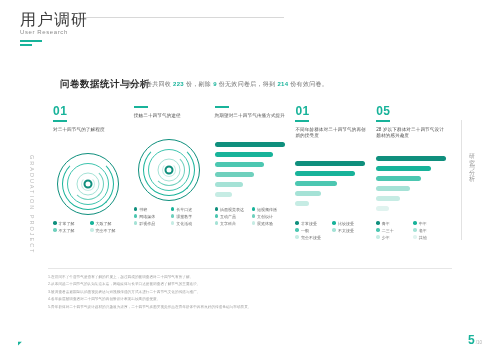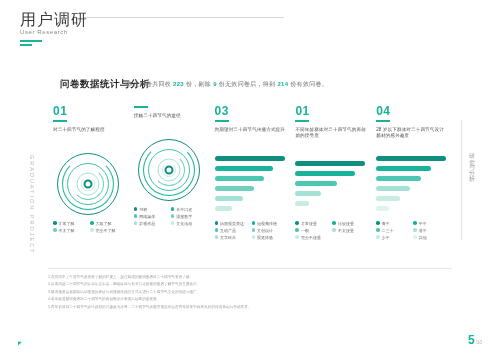--- a/index.html
+++ b/index.html
@@ -205,21 +205,20 @@
             <span class="dot" style="background: rgb(165, 226, 214);"></span>
             <span class="lb">影视作品</span>
           </div>
           <div class="lg">
             <span class="dot" style="background: rgb(198, 236, 228);"></span>
             <span class="lb">文化活动</span>
           </div>
         </div>
       </div>
       <div class="card">
-        <div class="num">03</div>
         <div class="numline"></div>
         <div class="qtext">您期望对二十四节气传播方式提升</div>
         <div class="bars">
           <div class="bar" style="width: 100%; background: rgb(15, 143, 125);"></div>
           <div class="bar" style="width: 84.0909%; background: rgb(24, 179, 154);"></div>
           <div class="bar" style="width: 70.4545%; background: rgb(76, 199, 177);"></div>
           <div class="bar" style="width: 56.8182%; background: rgb(111, 208, 189);"></div>
           <div class="bar" style="width: 40.9091%; background: rgb(165, 226, 214);"></div>
           <div class="bar" style="width: 25%; background: rgb(198, 236, 228);"></div>
         </div>
@@ -278,21 +277,21 @@
             <span class="dot" style="background: rgb(165, 226, 214);"></span>
             <span class="lb">不太接受</span>
           </div>
           <div class="lg">
             <span class="dot" style="background: rgb(198, 236, 228);"></span>
             <span class="lb">完全不接受</span>
           </div>
         </div>
       </div>
       <div class="card">
-        <div class="num">04</div>
+        <div class="num">05</div>
         <div class="numline"></div>
         <div class="qtext">28 岁以下群体对二十四节气设计题材的感兴趣度</div>
         <div class="bars">
           <div class="bar" style="width: 100%; background: rgb(15, 143, 125);"></div>
           <div class="bar" style="width: 77.7778%; background: rgb(24, 179, 154);"></div>
           <div class="bar" style="width: 64.4444%; background: rgb(76, 199, 177);"></div>
           <div class="bar" style="width: 48.8889%; background: rgb(165, 226, 214);"></div>
           <div class="bar" style="width: 33.3333%; background: rgb(198, 236, 228);"></div>
           <div class="bar" style="width: 17.7778%; background: rgb(224, 243, 239);"></div>
         </div>

